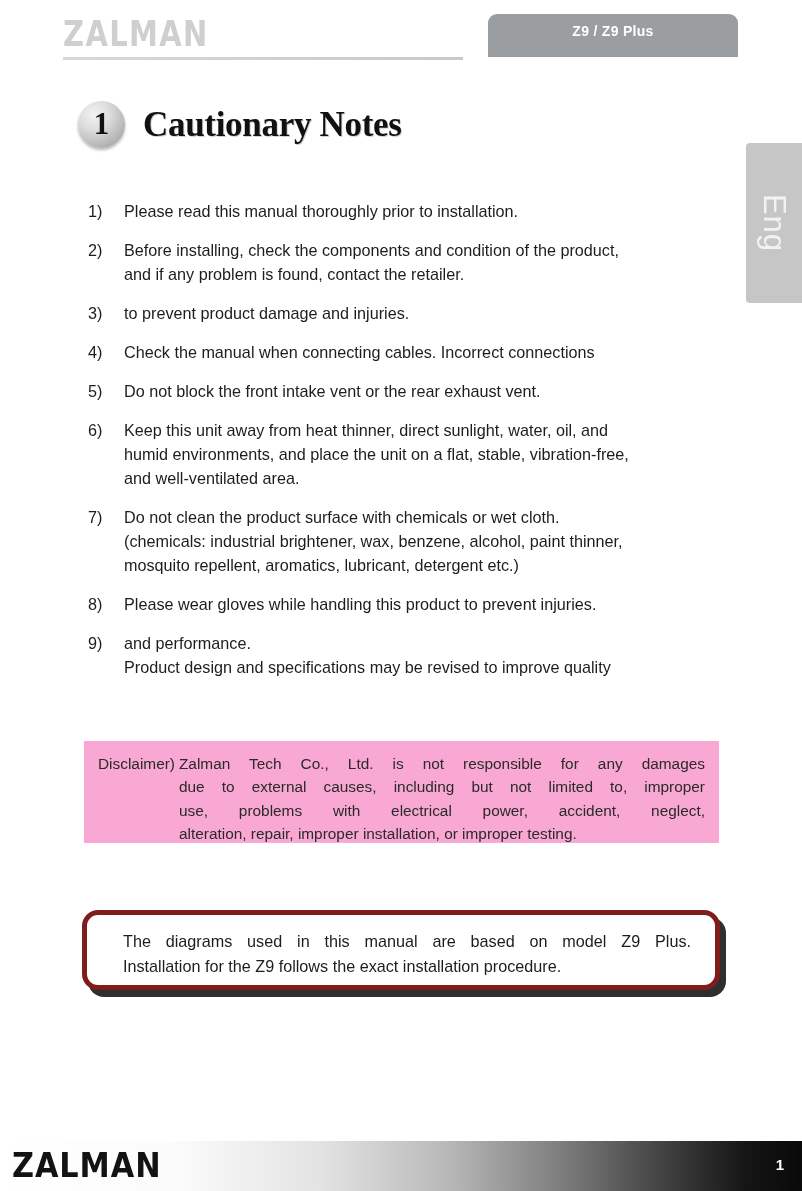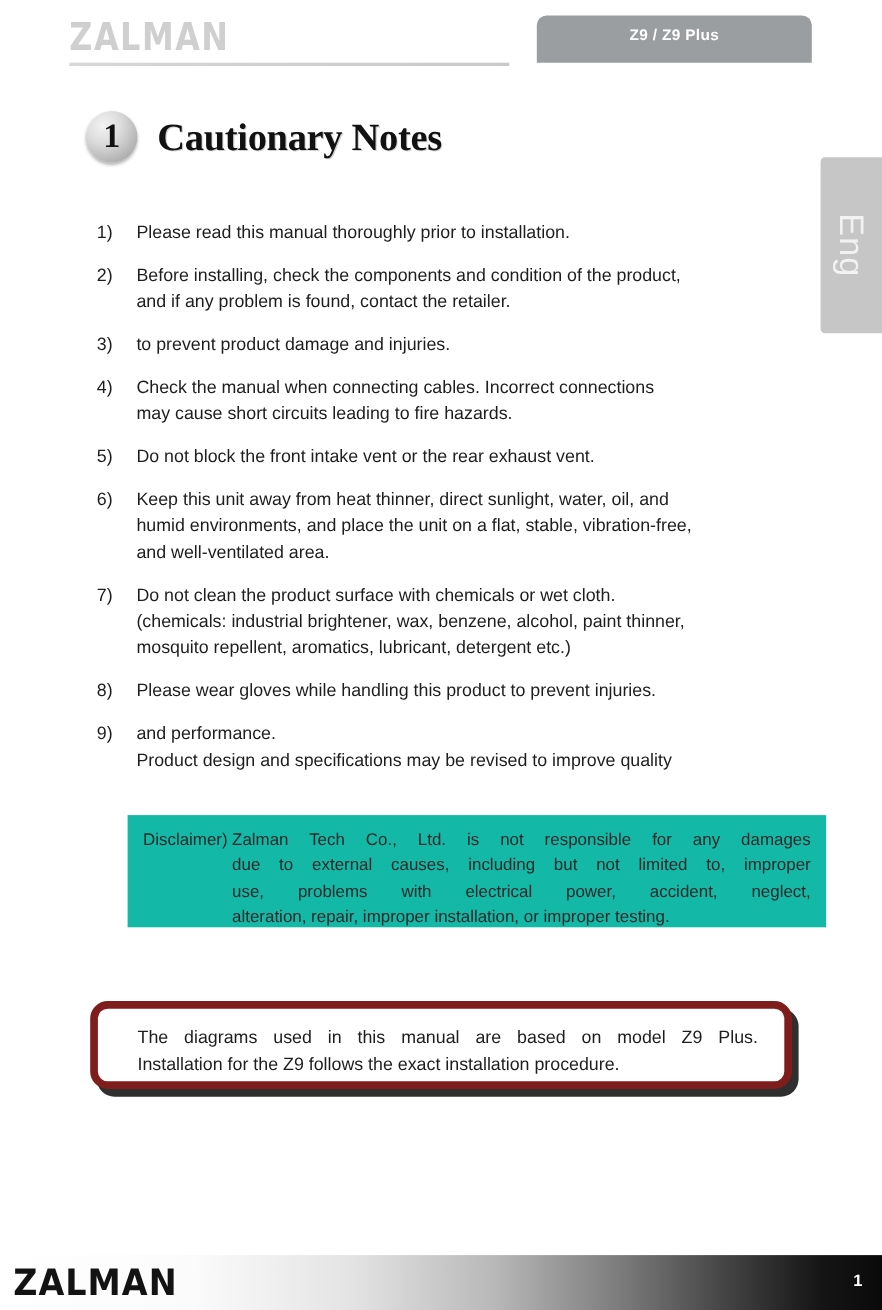--- a/index.html
+++ b/index.html
@@ -164,25 +164,25 @@
     text-align: justify;
     text-justify: inter-word;
   }
   .note-text .line {
     display: block;
   }
 
   
   #disclaimer-box {
     position: absolute;
-    left: 116px;
+    left: 84px;
     top: 741px;
     width: 635px;
     height: 102px;
-    background: #14b8a6;
+    background: #f9a8d4;
     box-sizing: border-box;
     padding: 11px 14px 0 14px;
   }
   #disclaimer-inner {
     display: flex;
     align-items: flex-start;
     font-size: 15.4px;
     line-height: 1.52;
     color: #2a2a2a;
   }
@@ -220,21 +220,21 @@
     background: #2f2f2f;
     border-radius: 16px;
   }
   #note-box {
     position: absolute;
     left: 0;
     top: 0;
     width: 638px;
     height: 80px;
     background: #ffffff;
-    border: 7px solid #7f1d1d;
+    border: 5px solid #7f1d1d;
     border-radius: 16px;
     box-sizing: border-box;
   }
   #note-box-text {
     position: absolute;
     left: 36px;
     right: 24px;
     top: 14px;
     font-size: 16.2px;
     line-height: 1.55;
@@ -338,21 +338,20 @@
       <div class="note-item">
         <div class="note-marker">3)</div>
         <div class="note-text">
           <span class="line last">to prevent product damage and injuries.</span>
         </div>
       </div>
       <div class="note-item">
         <div class="note-marker">4)</div>
         <div class="note-text">
           <span class="line">Check the manual when connecting cables. Incorrect connections</span>
-          <span class="line last">may cause short circuits leading to fire hazards.</span>
         </div>
       </div>
       <div class="note-item">
         <div class="note-marker">5)</div>
         <div class="note-text">
           <span class="line last">Do not block the front intake vent or the rear exhaust vent.</span>
         </div>
       </div>
       <div class="note-item">
         <div class="note-marker">6)</div>

